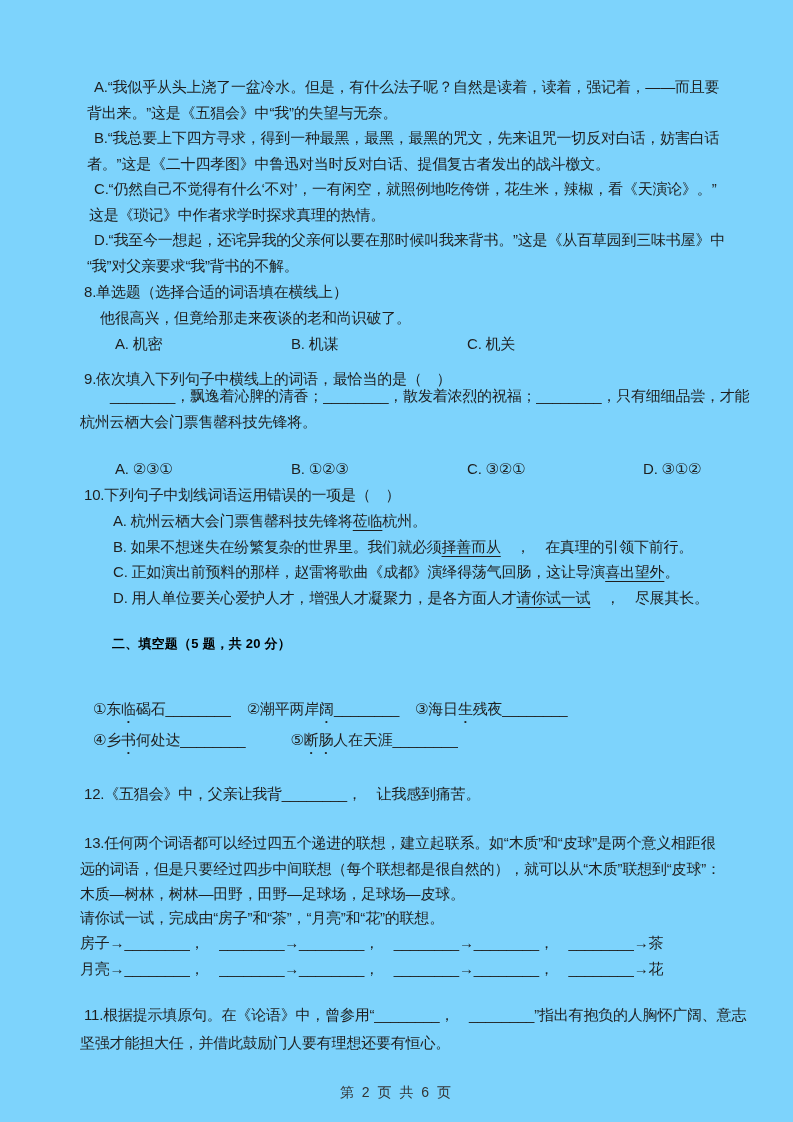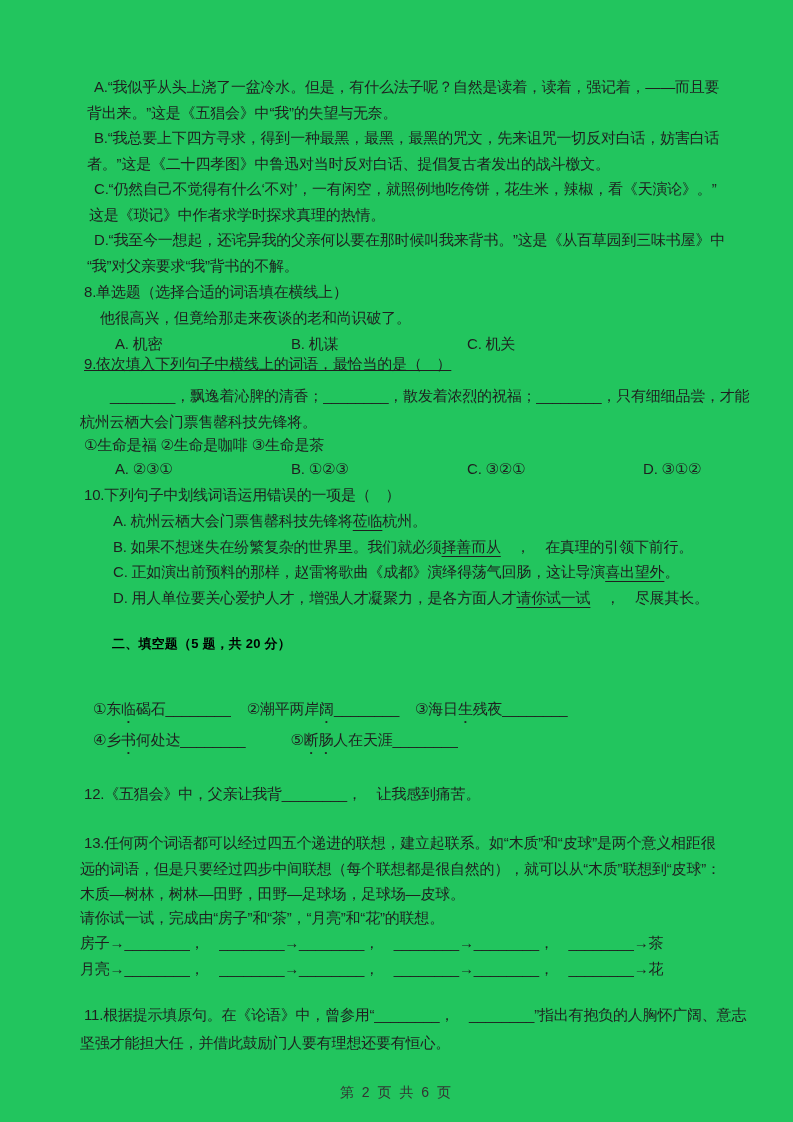--- a/index.html
+++ b/index.html
@@ -6,21 +6,21 @@
   html, body { width: 793px; height: 1122px; }
   body {
     background: #ffffff;
     font-family: "Liberation Sans", "DejaVu Sans", sans-serif;
     color: #1f1f1f;
   }
   .page {
     position: relative;
     width: 793px;
     height: 1122px;
-    background: #22c55e;
+    background: #7dd3fc;
     overflow: hidden;
   }
   .ln {
     position: absolute;
     white-space: nowrap;
     font-size: 15px;
     letter-spacing: -0.2px;
     line-height: 1.25;
     color: #1f1f1f;
   }
@@ -71,24 +71,23 @@
   <div class="ln" style="top:206px; left:89px;">这是《琐记》中作者求学时探求真理的热情。</div>
   <div class="ln" style="top:231px; left:94px;">D.“我至今一想起，还诧异我的父亲何以要在那时候叫我来背书。”这是《从百草园到三味书屋》中</div>
   <div class="ln" style="top:257px; left:87px;">“我”对父亲要求“我”背书的不解。</div>
 
   <div class="ln" style="top:283px; left:84px;">8.单选题（选择合适的词语填在横线上）</div>
   <div class="ln" style="top:309px; left:93px;margin-left:7px;">他很高兴，但竟给那走来夜谈的老和尚识破了。</div>
   <div class="ln optrow" style="top:335px; left:115px;">
     <span class="optcol">A. 机密</span><span class="optcol">B. 机谋</span><span class="optcol">C. 机关</span>
   </div>
 
-  <div class="ln" style="top:355px; left:84px;text-decoration:underline;">9.依次填入下列句子中横线上的词语，最恰当的是（　）</div>
+  <div class="ln" style="top:370px; left:84px;">9.依次填入下列句子中横线上的词语，最恰当的是（　）</div>
   <div class="ln" style="top:387px; left:110px;">________，飘逸着沁脾的清香；________，散发着浓烈的祝福；________，只有细细品尝，才能</div>
   <div class="ln" style="top:413px; left:80px;">杭州云栖大会门票售罄科技先锋将。</div>
-  <div class="ln" style="top:436px; left:84px;">①生命是福 ②生命是咖啡 ③生命是茶</div>
   <div class="ln optrow" style="top:460px; left:115px;">
     <span class="optcol">A. ②③①</span><span class="optcol">B. ①②③</span><span class="optcol">C. ③②①</span><span class="optcol">D. ③①②</span>
   </div>
 
   <div class="ln" style="top:486px; left:84px;">10.下列句子中划线词语运用错误的一项是（　）</div>
   <div class="ln" style="top:512px; left:113px;"><span>A. 杭州云栖大会门票售罄科技先锋将</span><span class="ul">莅临</span><span>杭州。</span></div>
   <div class="ln" style="top:538px; left:113px;"><span>B. 如果不想迷失在纷繁复杂的世界里。我们就必须</span><span class="ul">择善而从</span><span>　，　在真理的引领下前行。</span></div>
   <div class="ln" style="top:563px; left:113px;"><span>C. 正如演出前预料的那样，赵雷将歌曲《成都》演绎得荡气回肠，这让导演</span><span class="ul">喜出望外</span><span>。</span></div>
   <div class="ln" style="top:589px; left:113px;"><span>D. 用人单位要关心爱护人才，增强人才凝聚力，是各方面人才</span><span class="ul">请你试一试</span><span>　，　尽展其长。</span></div>
 

